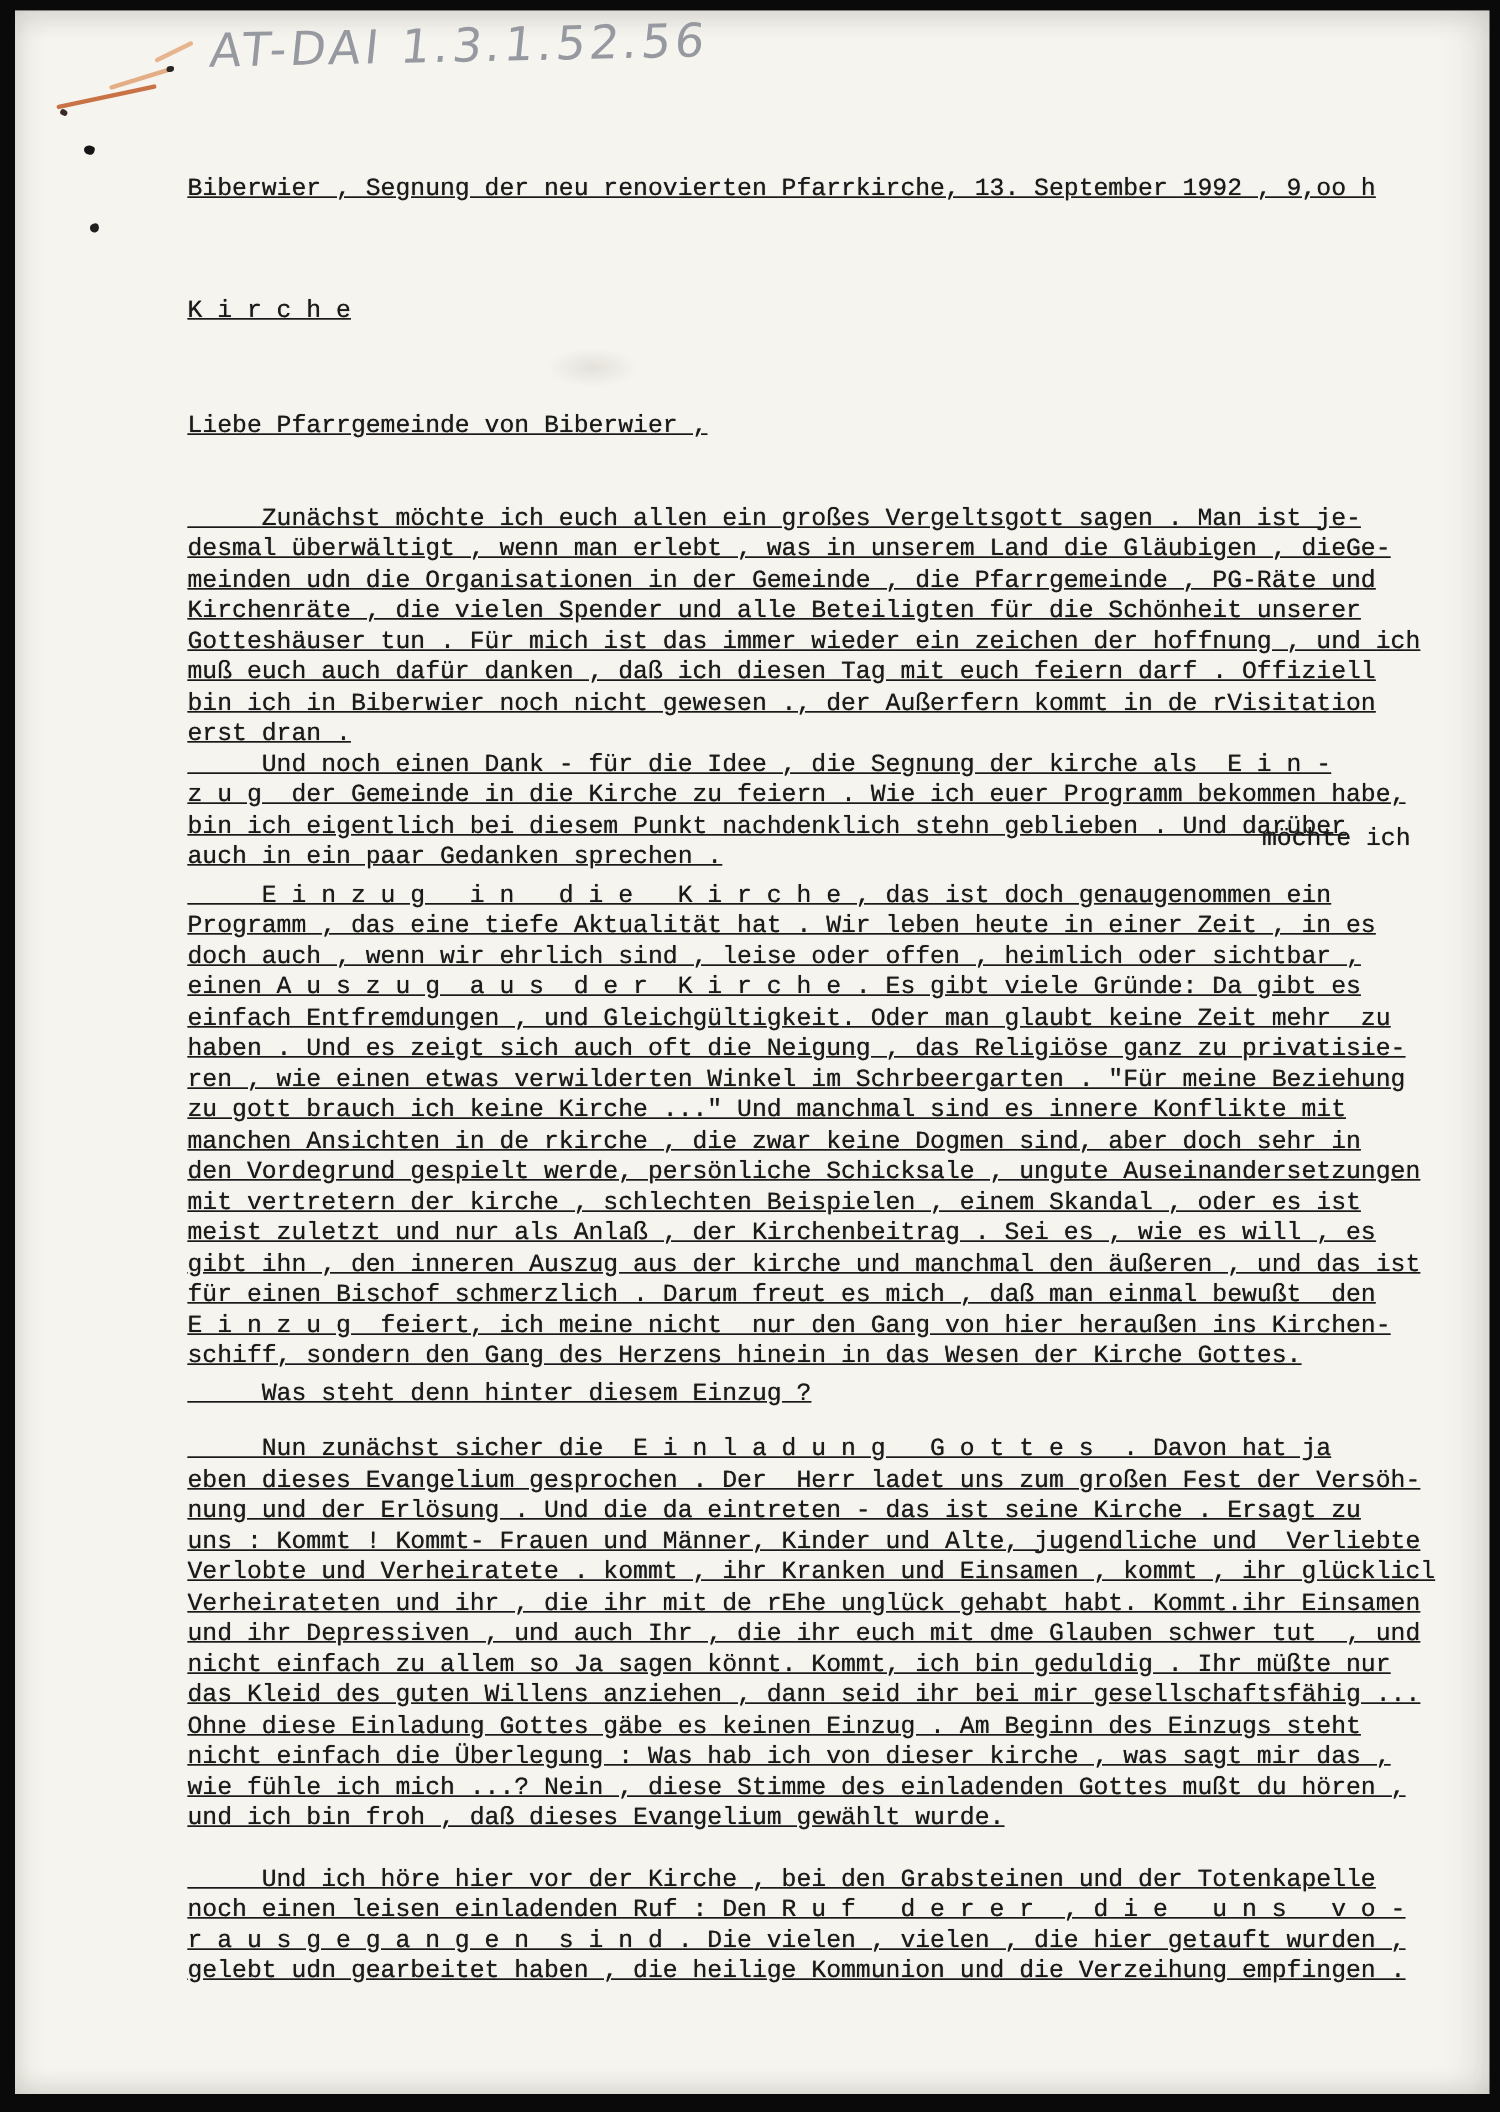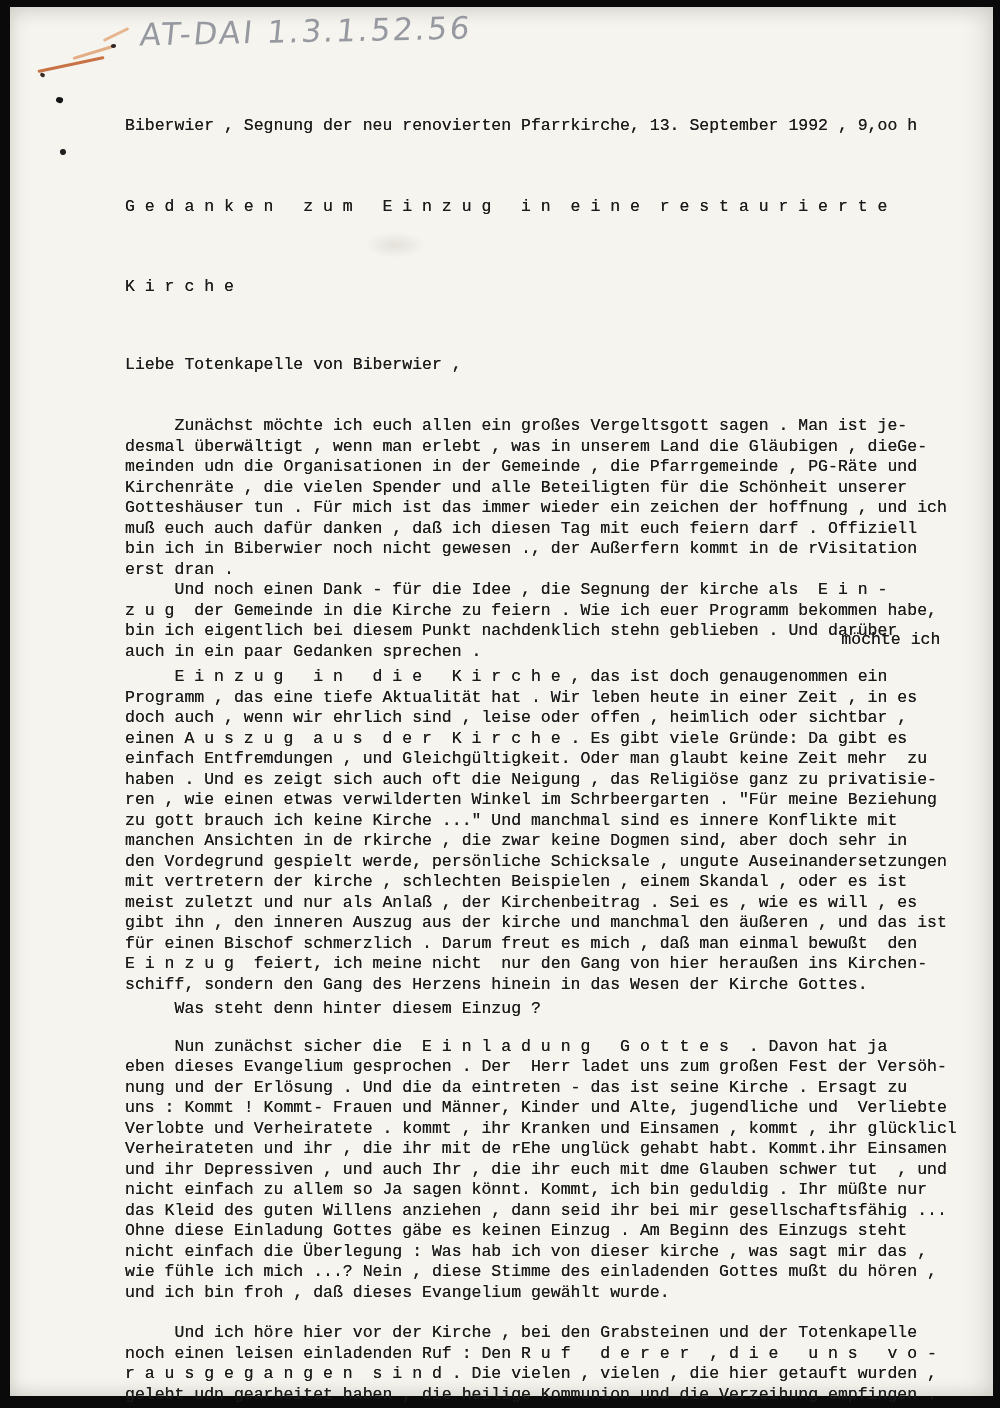--- a/index.html
+++ b/index.html
@@ -37,21 +37,21 @@
     left: 125px; top: 75px; right: 4px;
     font-size: 16.5px;
     line-height: 20.5px;
     color: #1a1a1a;
     white-space: pre;
     text-shadow: 0 0 .5px rgba(25,25,25,.85);
   }
   .h-title { margin-bottom: 19px; }
   .h-sub1  { margin-bottom: 19px; }
   .h-sub2  { margin-bottom: 16px; }
-  .line { min-height: 20.5px; }
+  .line { min-height: 20.5px; text-decoration: underline; }
   .para.gap-small  { margin-top: 5px; }
   .para.gap-medium { margin-top: 4px; }
   .para.gap-large  { margin-top: 17px; }
   .para.gap-xlarge { margin-top: 20px; }
   .dropped {
     display: inline-block;
     transform: translate(-56px, 8.5px);
   }
   
   .stroke1 {
@@ -90,17 +90,16 @@
   <div class="speck-b"></div>
   <div class="dot1"></div>
   <div class="dot2"></div>
   <div class="smudge"></div>
 </div>
 
 <div class="handwriting">AT-DAI 1.3.1.52.56</div>
 
 <div class="content">
   <div class="h-title line">Biberwier , Segnung der neu renovierten Pfarrkirche, 13. September 1992 , 9,oo h</div>
-  <div class="h-sub1 line">G e d a n k e n   z u m   E i n z u g   i n  e i n e  r e s t a u r i e r t e</div>
   <div class="h-sub2 line">K i r c h e</div>
-  <div class="line">Liebe Totenkapelle von Biberwier ,</div>
+  <div class="line">Liebe Pfarrgemeinde von Biberwier ,</div>
   <div id="doc-body"><div class="para gap-none"><div class="line">     Zunächst möchte ich euch allen ein großes Vergeltsgott sagen . Man ist je-</div><div class="line">desmal überwältigt , wenn man erlebt , was in unserem Land die Gläubigen , dieGe-</div><div class="line">meinden udn die Organisationen in der Gemeinde , die Pfarrgemeinde , PG-Räte und</div><div class="line">Kirchenräte , die vielen Spender und alle Beteiligten für die Schönheit unserer</div><div class="line">Gotteshäuser tun . Für mich ist das immer wieder ein zeichen der hoffnung , und ich</div><div class="line">muß euch auch dafür danken , daß ich diesen Tag mit euch feiern darf . Offiziell</div><div class="line">bin ich in Biberwier noch nicht gewesen ., der Außerfern kommt in de rVisitation</div><div class="line">erst dran .</div><div class="line">     Und noch einen Dank - für die Idee , die Segnung der kirche als  E i n -</div><div class="line">z u g  der Gemeinde in die Kirche zu feiern . Wie ich euer Programm bekommen habe,</div><div class="line"><span>bin ich eigentlich bei diesem Punkt nachdenklich stehn geblieben . Und darüber</span><span class="dropped">möchte ich</span></div><div class="line">auch in ein paar Gedanken sprechen .</div></div><div class="para gap-small"><div class="line">     E i n z u g   i n   d i e   K i r c h e , das ist doch genaugenommen ein</div><div class="line">Programm , das eine tiefe Aktualität hat . Wir leben heute in einer Zeit , in es</div><div class="line">doch auch , wenn wir ehrlich sind , leise oder offen , heimlich oder sichtbar ,</div><div class="line">einen A u s z u g  a u s  d e r  K i r c h e . Es gibt viele Gründe: Da gibt es</div><div class="line">einfach Entfremdungen , und Gleichgültigkeit. Oder man glaubt keine Zeit mehr  zu</div><div class="line">haben . Und es zeigt sich auch oft die Neigung , das Religiöse ganz zu privatisie-</div><div class="line">ren , wie einen etwas verwilderten Winkel im Schrbeergarten . "Für meine Beziehung</div><div class="line">zu gott brauch ich keine Kirche ..." Und manchmal sind es innere Konflikte mit</div><div class="line">manchen Ansichten in de rkirche , die zwar keine Dogmen sind, aber doch sehr in</div><div class="line">den Vordegrund gespielt werde, persönliche Schicksale , ungute Auseinandersetzungen</div><div class="line">mit vertretern der kirche , schlechten Beispielen , einem Skandal , oder es ist</div><div class="line">meist zuletzt und nur als Anlaß , der Kirchenbeitrag . Sei es , wie es will , es</div><div class="line">gibt ihn , den inneren Auszug aus der kirche und manchmal den äußeren , und das ist</div><div class="line">für einen Bischof schmerzlich . Darum freut es mich , daß man einmal bewußt  den</div><div class="line">E i n z u g  feiert, ich meine nicht  nur den Gang von hier heraußen ins Kirchen-</div><div class="line">schiff, sondern den Gang des Herzens hinein in das Wesen der Kirche Gottes.</div></div><div class="para gap-medium"><div class="line">     Was steht denn hinter diesem Einzug ?</div></div><div class="para gap-large"><div class="line">     Nun zunächst sicher die  E i n l a d u n g   G o t t e s  . Davon hat ja</div><div class="line">eben dieses Evangelium gesprochen . Der  Herr ladet uns zum großen Fest der Versöh-</div><div class="line">nung und der Erlösung . Und die da eintreten - das ist seine Kirche . Ersagt zu</div><div class="line">uns : Kommt ! Kommt- Frauen und Männer, Kinder und Alte, jugendliche und  Verliebte</div><div class="line">Verlobte und Verheiratete . kommt , ihr Kranken und Einsamen , kommt , ihr glücklicl</div><div class="line">Verheirateten und ihr , die ihr mit de rEhe unglück gehabt habt. Kommt.ihr Einsamen</div><div class="line">und ihr Depressiven , und auch Ihr , die ihr euch mit dme Glauben schwer tut  , und</div><div class="line">nicht einfach zu allem so Ja sagen könnt. Kommt, ich bin geduldig . Ihr müßte nur</div><div class="line">das Kleid des guten Willens anziehen , dann seid ihr bei mir gesellschaftsfähig ...</div><div class="line">Ohne diese Einladung Gottes gäbe es keinen Einzug . Am Beginn des Einzugs steht</div><div class="line">nicht einfach die Überlegung : Was hab ich von dieser kirche , was sagt mir das ,</div><div class="line">wie fühle ich mich ...? Nein , diese Stimme des einladenden Gottes mußt du hören ,</div><div class="line">und ich bin froh , daß dieses Evangelium gewählt wurde.</div></div><div class="para gap-xlarge"><div class="line">     Und ich höre hier vor der Kirche , bei den Grabsteinen und der Totenkapelle</div><div class="line">noch einen leisen einladenden Ruf : Den R u f   d e r e r  , d i e   u n s   v o -</div><div class="line">r a u s g e g a n g e n  s i n d . Die vielen , vielen , die hier getauft wurden ,</div><div class="line">gelebt udn gearbeitet haben , die heilige Kommunion und die Verzeihung empfingen .</div></div></div>
 </div>
 
 </body></html>

